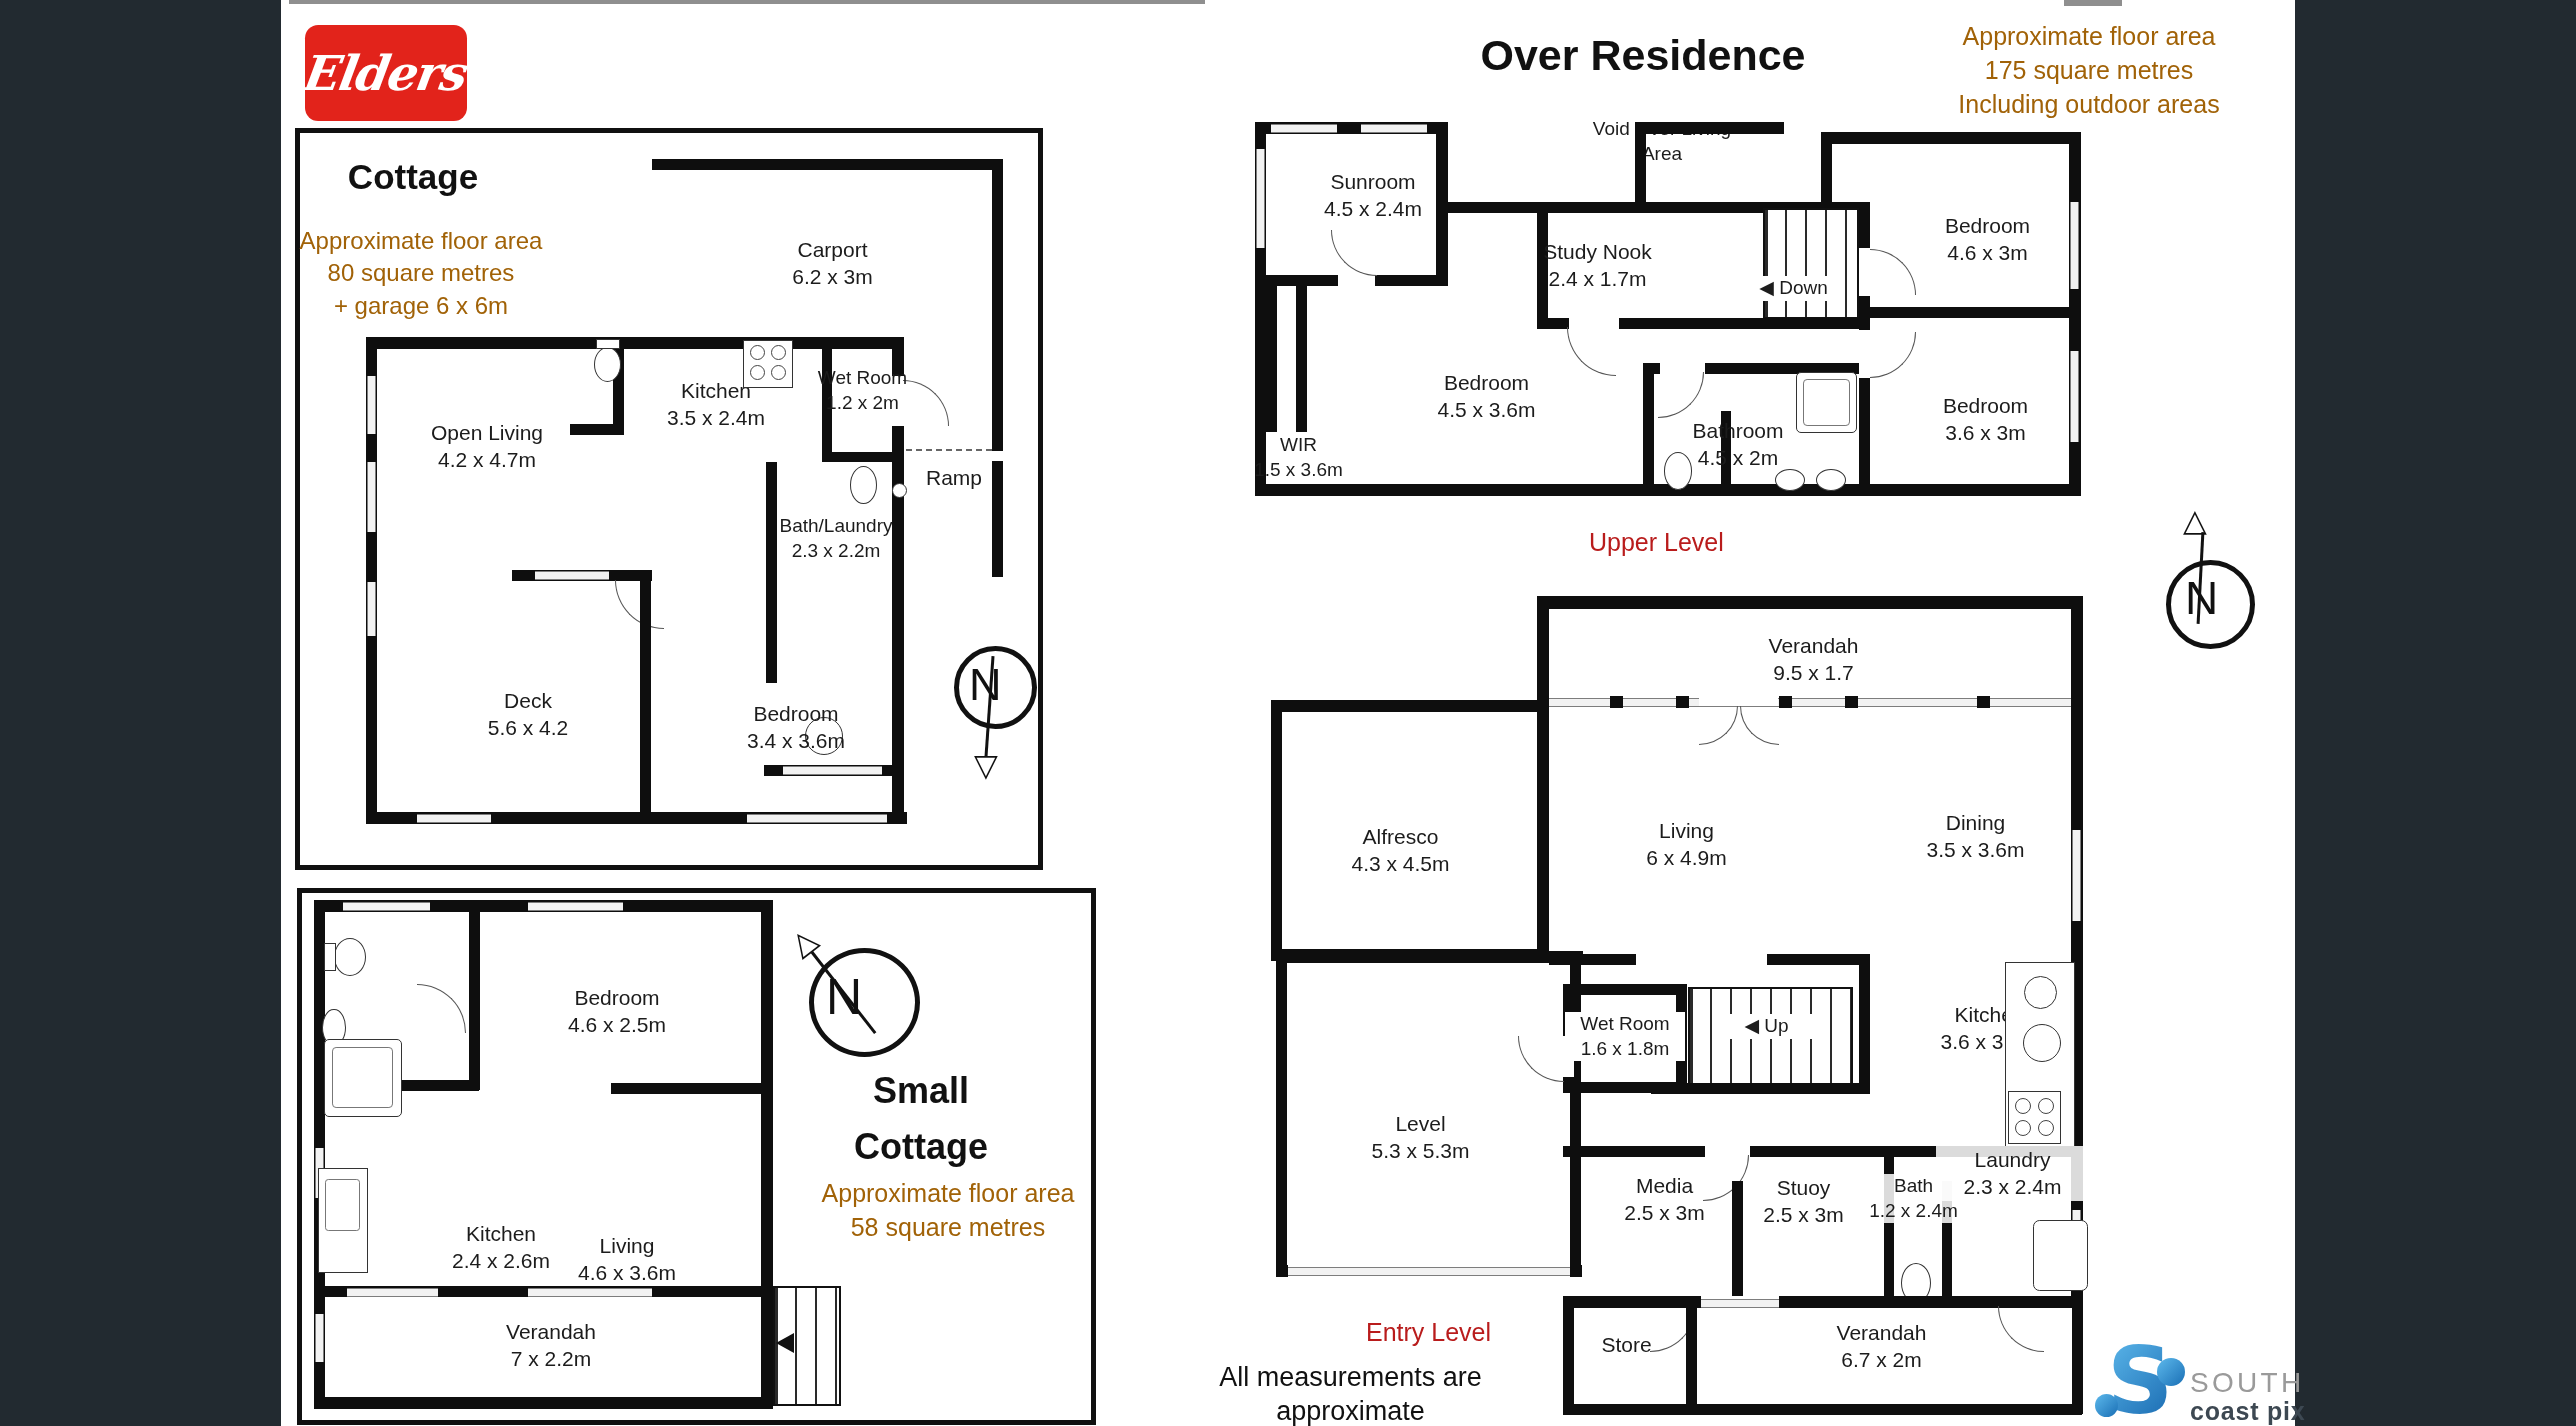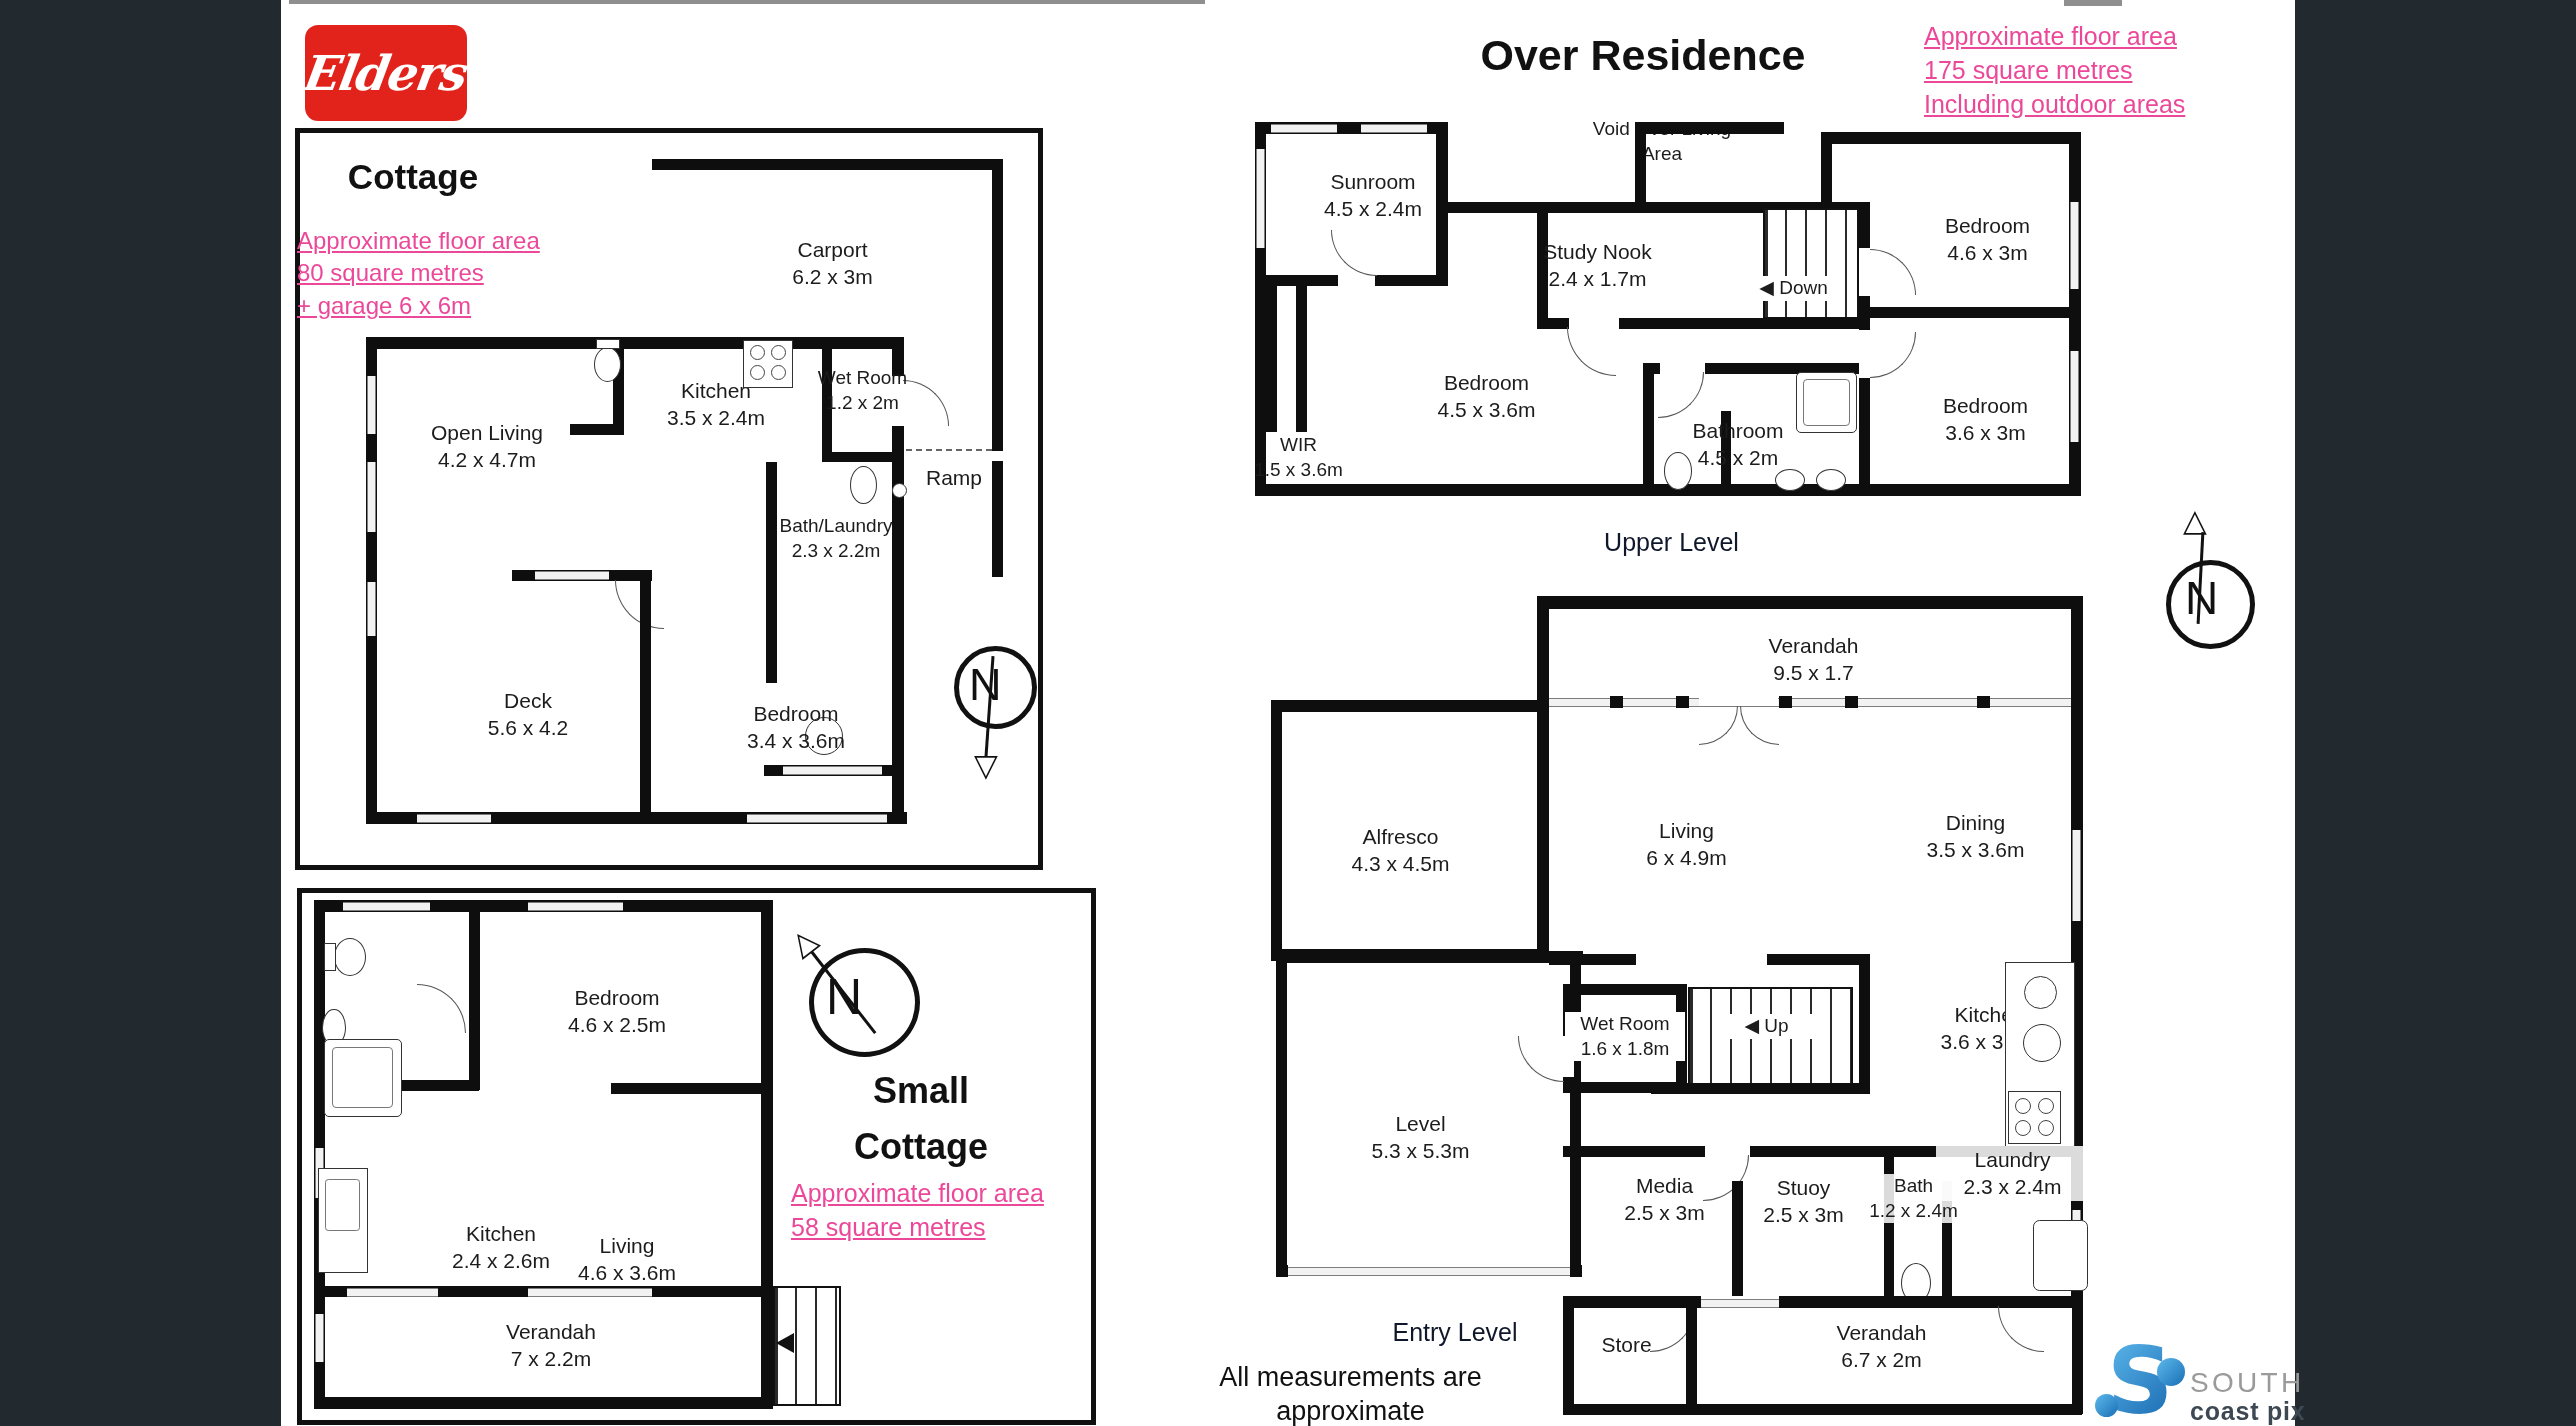--- a/index.html
+++ b/index.html
@@ -13,22 +13,22 @@
   .arc{position:absolute;}
   .arc-tr{border-top:1.7px solid #555;border-right:1.7px solid #555;border-top-right-radius:100%;}
   .arc-bl{border-bottom:1.7px solid #555;border-left:1.7px solid #555;border-bottom-left-radius:100%;}
   .arc-br{border-bottom:1.7px solid #555;border-right:1.7px solid #555;border-bottom-right-radius:100%;}
   .stairs{position:absolute;background:repeating-linear-gradient(90deg,#2a2a2a 0 2.5px,#ffffff 2.5px 20px);border:2.5px solid #111;}
   .dash{position:absolute;border-top:2.5px dashed #666;}
   .post{position:absolute;background:#0e0e0e;}
   .rlabel{position:absolute;text-align:center;font-size:21px;line-height:1.3;color:#1c1c1c;}
   .rlabel span{display:block;}
   .biglabel{position:absolute;text-align:center;font-weight:bold;color:#111;}
-  .sublabel{position:absolute;font-size:25px;color:#ec4899;line-height:1.35;text-decoration:underline;}
-  .levlabel{position:absolute;text-align:center;font-size:25px;color:#0f172a;}
+  .sublabel{position:absolute;text-align:center;font-size:25px;color:#a16207;line-height:1.35;}
+  .levlabel{position:absolute;font-size:25px;color:#b91c1c;}
   .compass-circle{position:absolute;border:5px solid #111;border-radius:50%;background:transparent;}
   .compass-n{position:absolute;font-size:48px;color:#111;}
   .compass-line{position:absolute;background:#111;}
   .compass-tri{position:absolute;font-size:31px;color:#111;}
   .fixture{position:absolute;background:#fff;border:1.7px solid #333;}
   .ellipse{border-radius:50%;}
   .stovec{position:absolute;border:1.7px solid #444;border-radius:50%;background:#fff;}
   .elders{position:absolute;left:305px;top:25px;width:162px;height:96px;border-radius:13.2px;
           display:flex;align-items:center;justify-content:center;}
   .elders-text{color:#fff;font-family:"DejaVu Serif",serif;font-style:italic;font-weight:bold;

